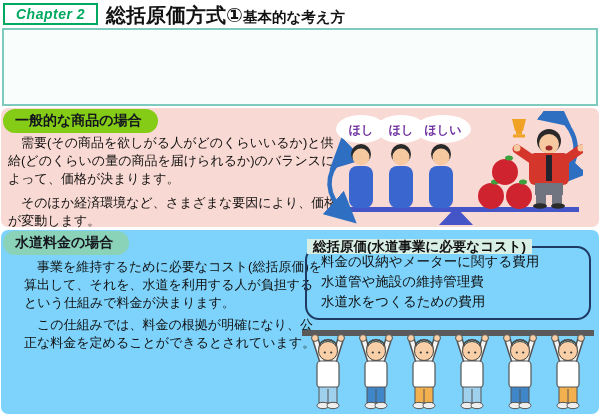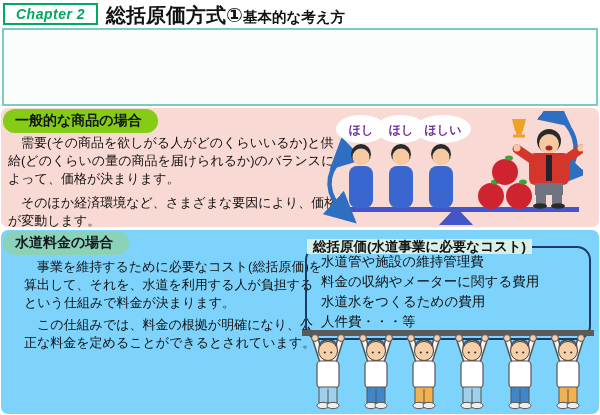--- a/index.html
+++ b/index.html
@@ -174,24 +174,23 @@
     <span class="section-pill">水道料金の場合</span>
     <div id="water-text">
       <p class="para">事業を維持するために必要なコスト(総括原価)を算出して、それを、水道を利用する人が負担するという仕組みで料金が決まります。</p>
       <p class="para">この仕組みでは、料金の根拠が明確になり、公正な料金を定めることができるとされています。</p>
     </div>
 
     <div id="cost-box">
       <div class="cost-title">
         <span>総括原価(水道事業に必要なコスト)</span>
       </div>
+      <div class="cost-item">料金の収納やメーターに関する費用</div>
       <div class="cost-item">水道管や施設の維持管理費</div>
-      <div class="cost-item">料金の収納やメーターに関する費用</div>
       <div class="cost-item">水道水をつくるための費用</div>
-      <div class="cost-item">人件費・・・等</div>
     </div>
 
     <div id="crowd-wrap">
       <svg width="292" height="82" viewBox="0 0 292 82">
         <rect x="0" y="0" width="292" height="6" fill="#5a5a5a"></rect>
         <g id="crowd-people">
             <g>
               <line x1="13" y1="8" x2="20" y2="30" stroke="#555" stroke-width="7" stroke-linecap="round"></line>
               <line x1="39" y1="8" x2="32" y2="30" stroke="#555" stroke-width="7" stroke-linecap="round"></line>
               <line x1="13" y1="8" x2="20" y2="30" stroke="#f4f4f4" stroke-width="4" stroke-linecap="round"></line>

